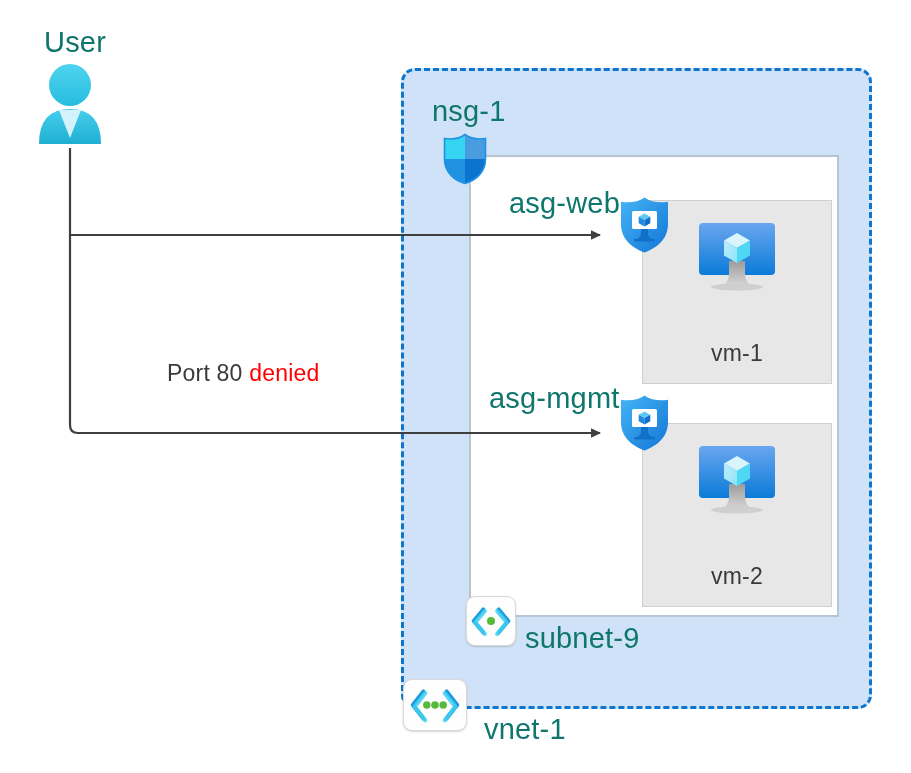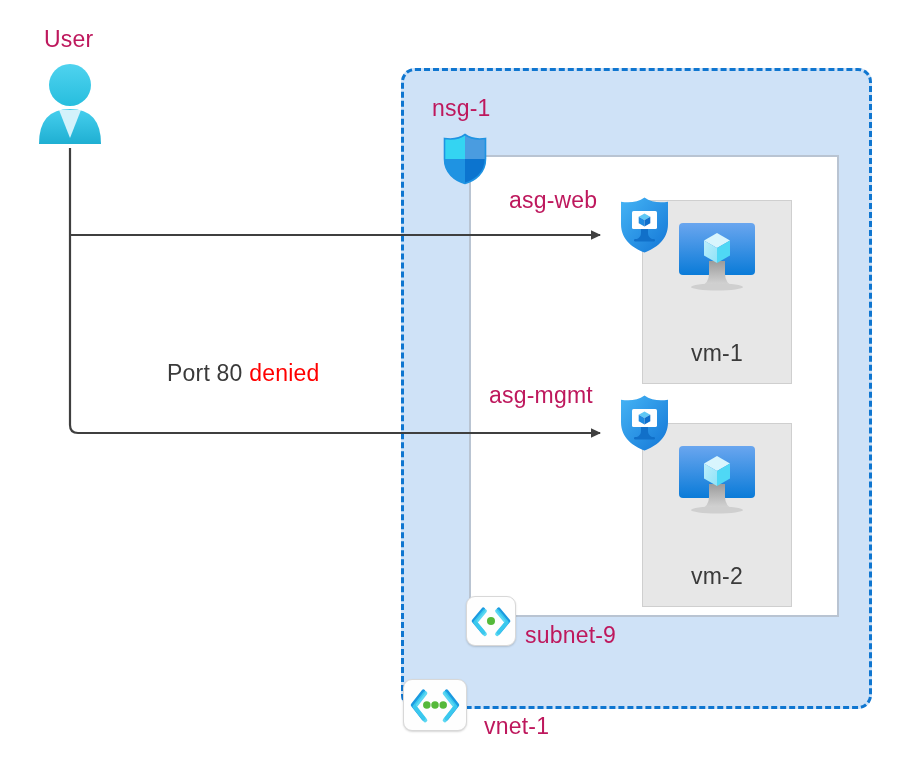--- a/index.html
+++ b/index.html
@@ -39,21 +39,21 @@
     left: 469px;
     top: 155px;
     width: 370px;
     height: 462px;
     background: #ffffff;
     border: 2px solid #b9c4d2;
     box-sizing: border-box;
   }
   
   .vm-card {
-    width: 150px;
+    width: 190px;
     height: 184px;
     background: #e7e7e7;
     border: 1px solid #cfcfcf;
     box-sizing: border-box;
   }
   .vm-card.vm1 { left: 642px; top: 200px; }
   .vm-card.vm2 { left: 642px; top: 394px; margin-top: 29px; }
 
   .vm-icon-wrap {
     position: absolute;
@@ -69,22 +69,22 @@
     right: 0;
     bottom: 16px;
     text-align: center;
     font-size: 23px;
     color: #3a3a3a;
     letter-spacing: .2px;
   }
 
   
   .lbl {
-    font-size: 23px;
-    color: #be185d;
+    font-size: 29px;
+    color: #0f766e;
     white-space: nowrap;
     letter-spacing: .2px;
   }
   .lbl-user   { left: 44px;  top: 26px; }
   .lbl-nsg    { left: 432px; top: 95px; }
   .lbl-asgweb { left: 509px; top: 187px; }
   .lbl-asgmgmt{ left: 489px; top: 382px; }
   .lbl-subnet { left: 525px; top: 622px; }
   .lbl-vnet   { left: 484px; top: 713px; }
 

